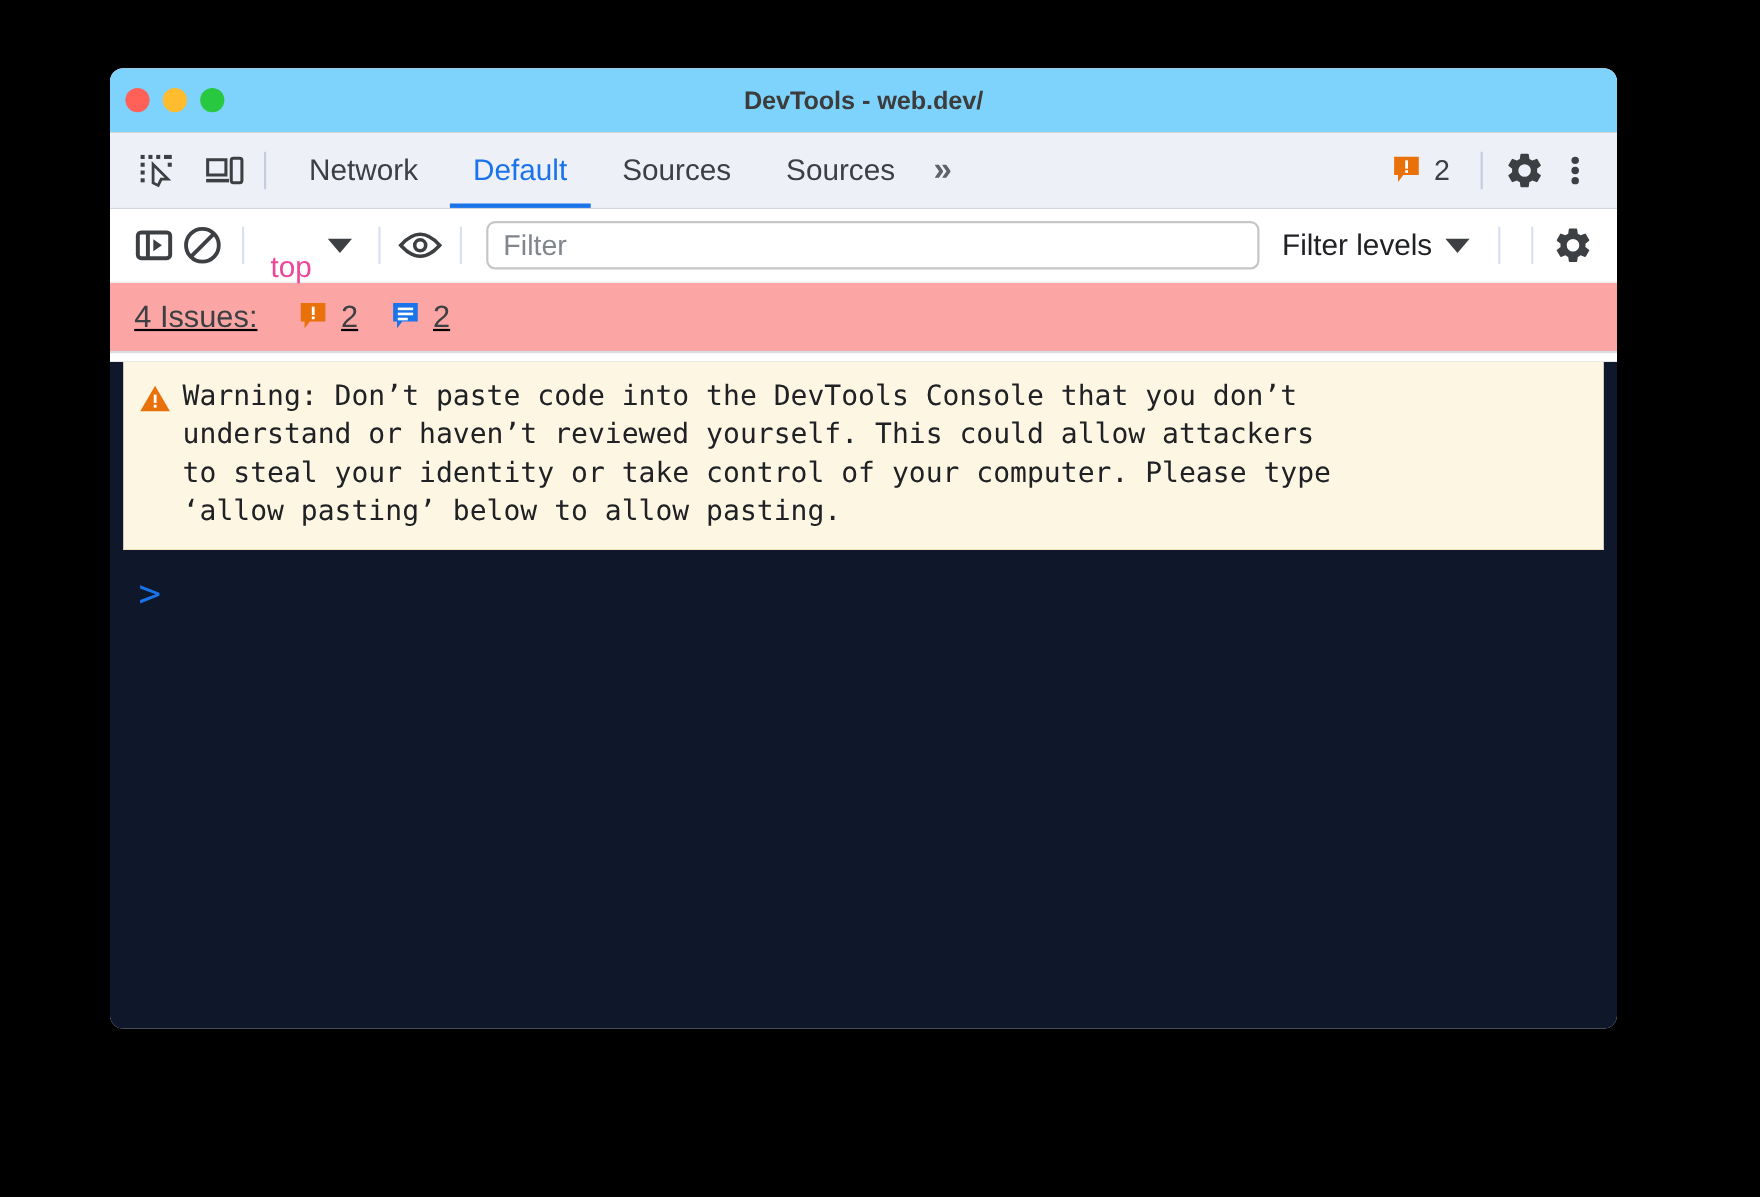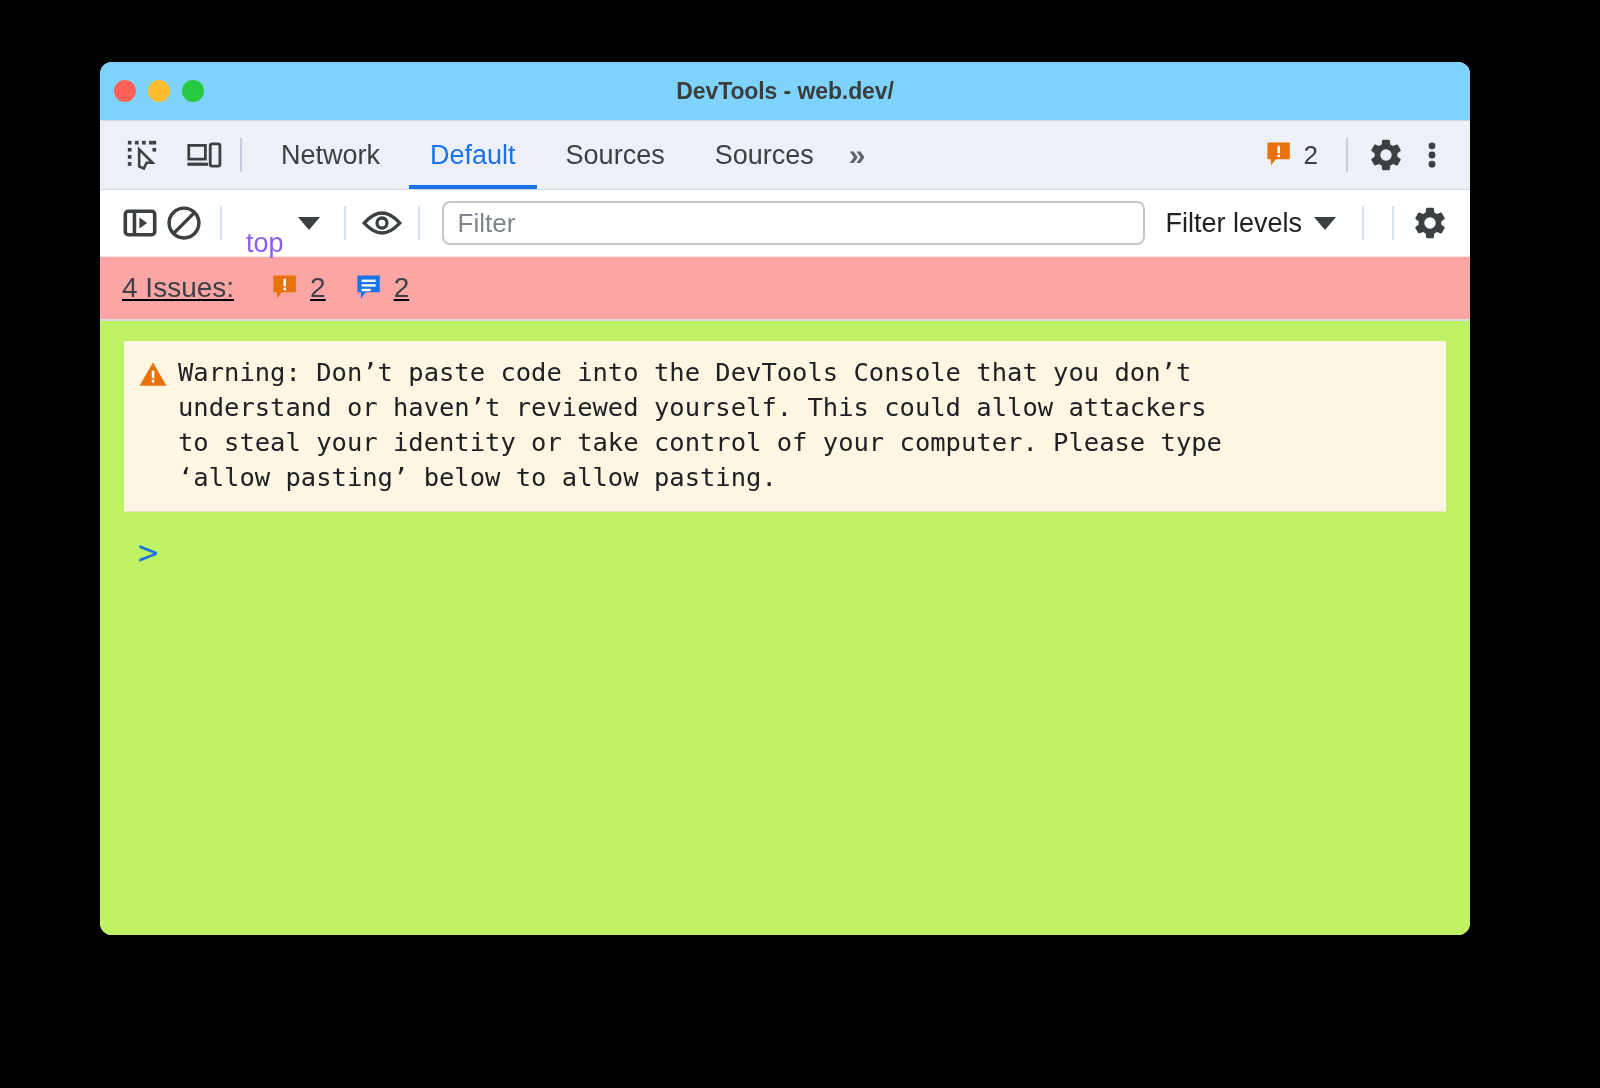--- a/index.html
+++ b/index.html
@@ -176,21 +176,21 @@
   }
   .ctx-select {
     display: flex;
     align-items: center;
     gap: 14px;
     padding: 4px 10px;
     cursor: pointer;
   }
   .ctx-label {
     font-size: 27px;
-    color: #8b5cf6;
+    color: #ec4899;
     margin-top: 40px;
   }
   .caret {
     width: 0; height: 0;
     border-left: 11px solid transparent;
     border-right: 11px solid transparent;
     border-top: 13px solid #3c4043;
   }
   .filter-input {
     flex: 1;
@@ -243,23 +243,23 @@
     cursor: pointer;
   }
   .issue-num {
     font-size: 28px;
     color: #3c4043;
   }
 
   
   .console-body {
     position: relative;
-    background: #bef264;
+    background: #0f172a;
     height: 617px;
-    padding: 12px;
+    padding: 0;
   }
   .warn-row {
     margin: 8px 12px 0 12px;
     background: #fdf6e3;
     border-bottom: 1px solid #f0e3bd;
     display: flex;
     align-items: flex-start;
     padding: 14px 10px 16px 14px;
     box-sizing: border-box;
   }

